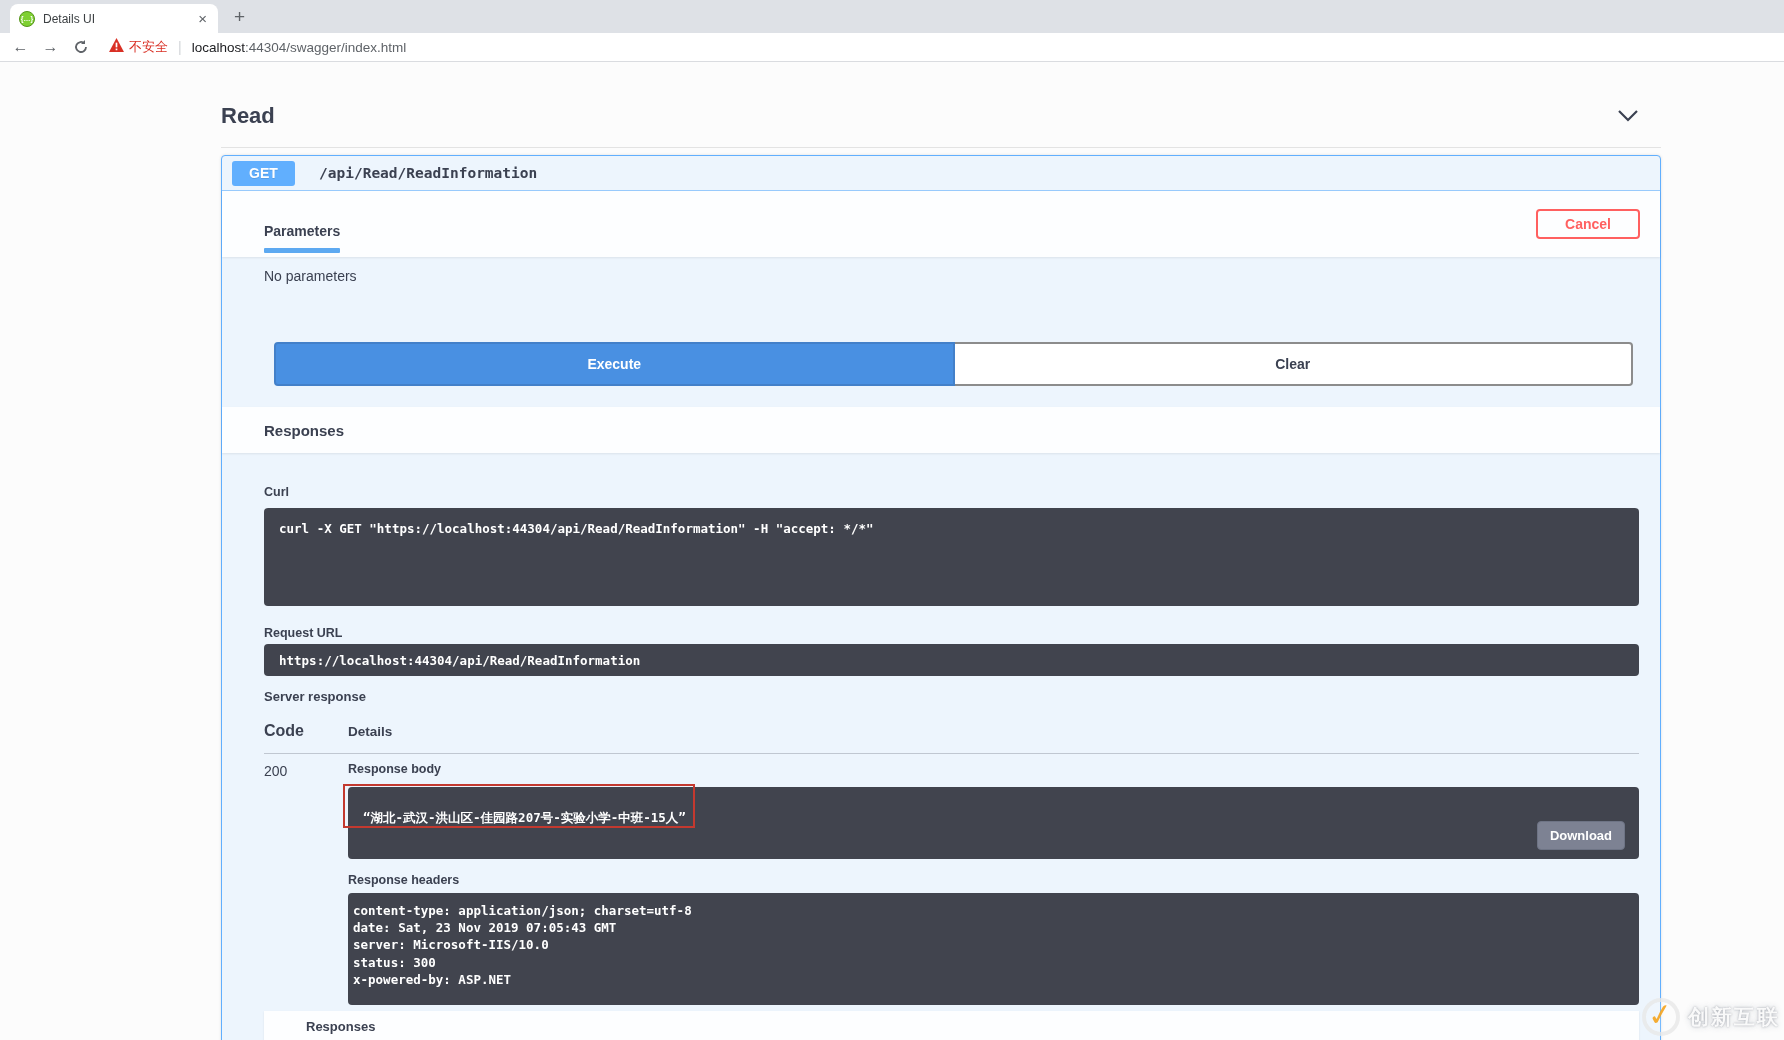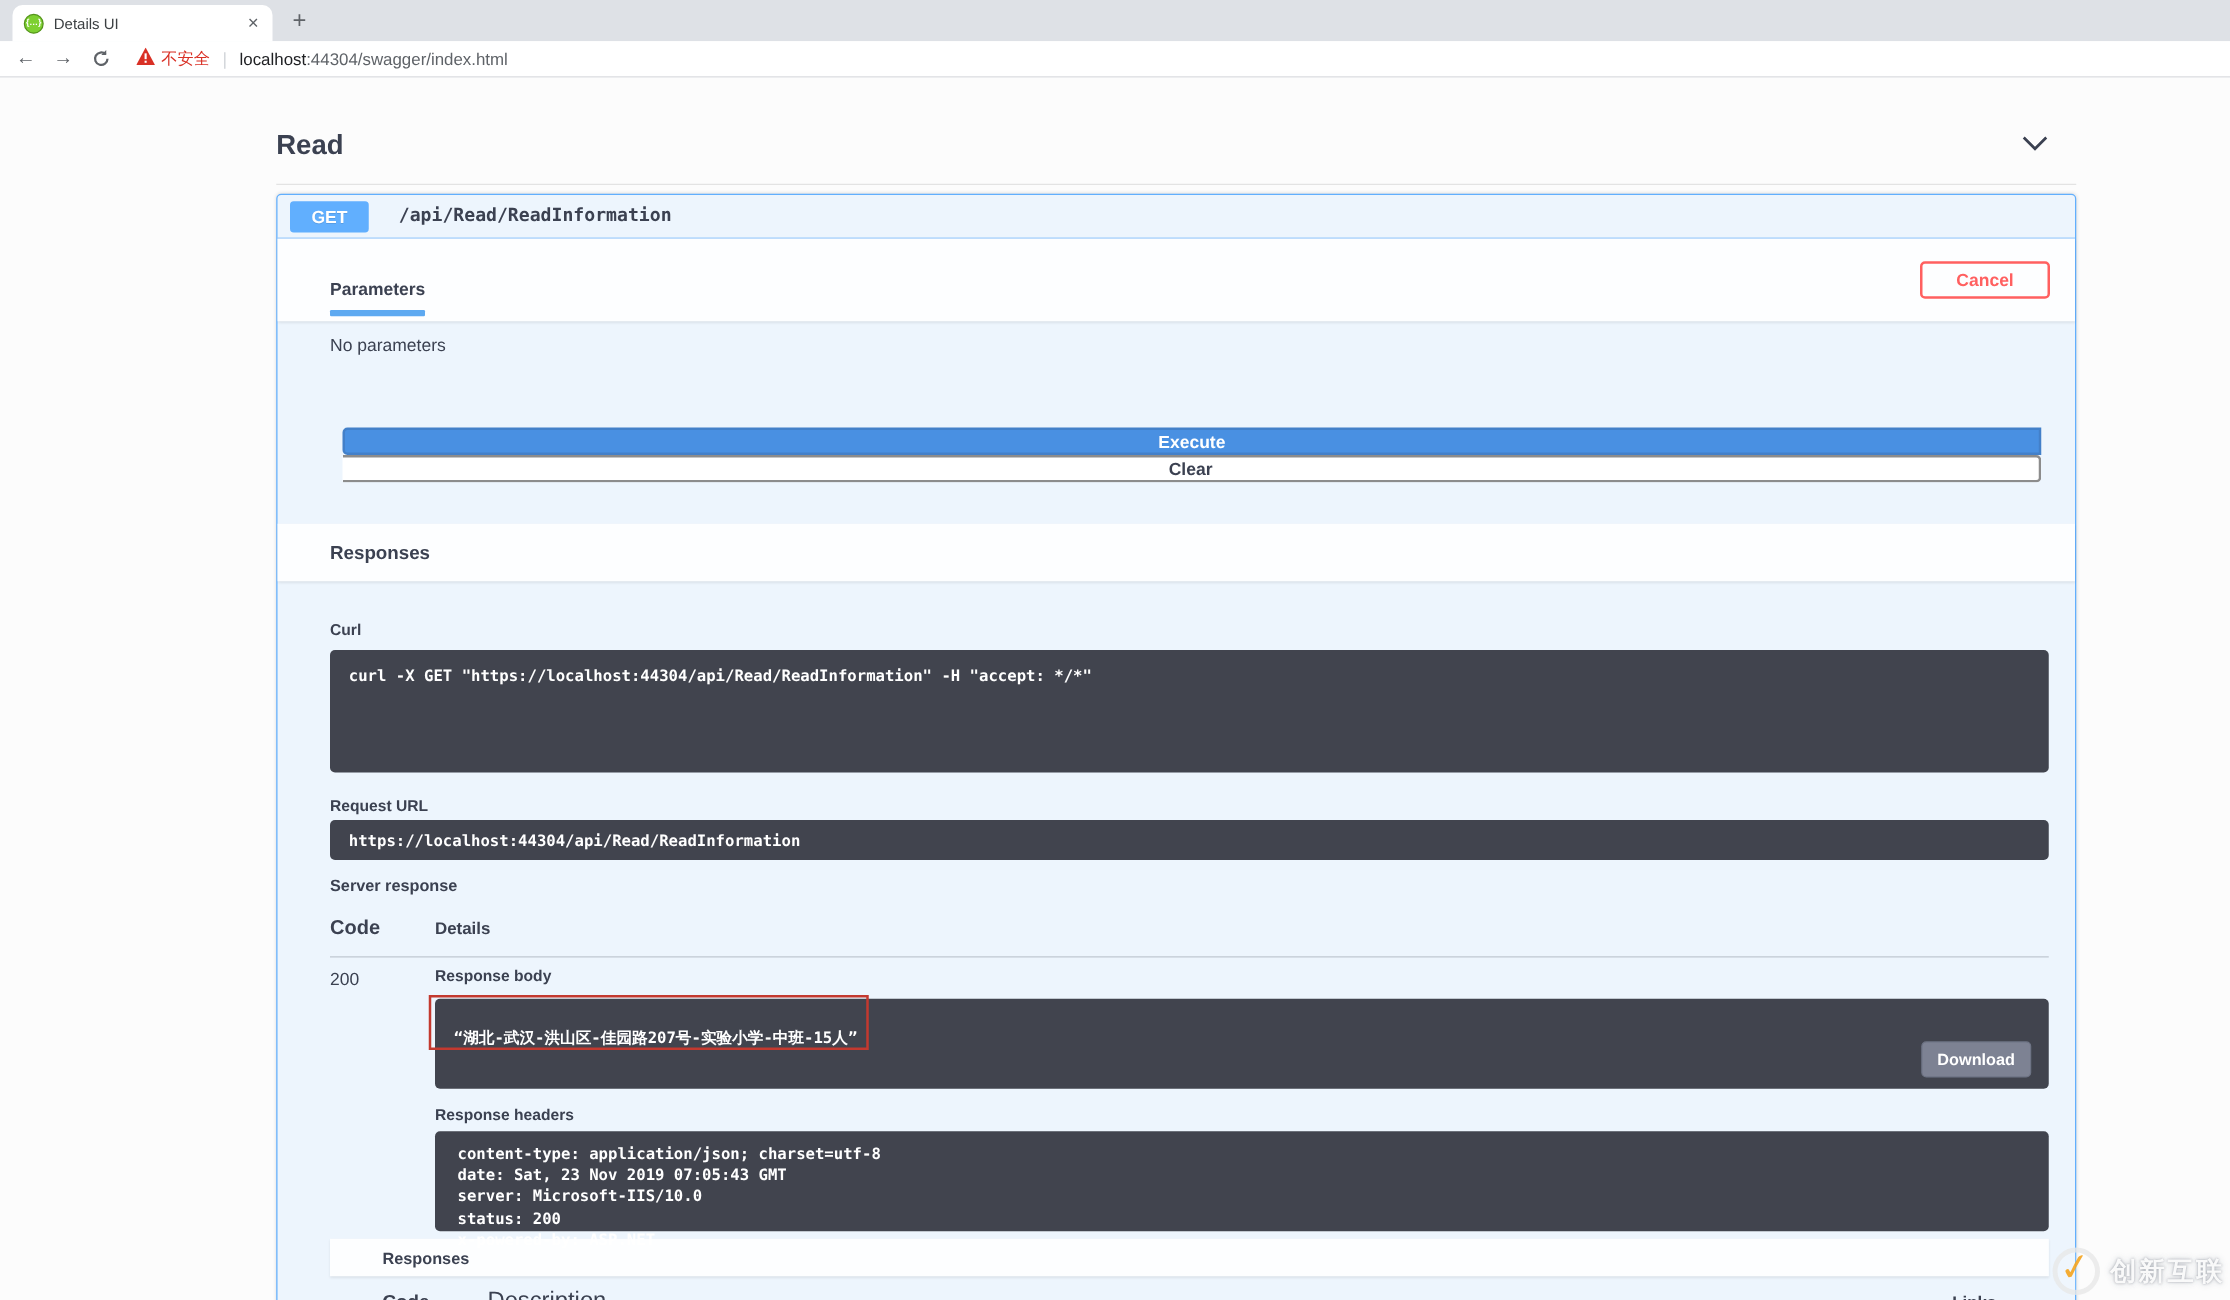--- a/index.html
+++ b/index.html
@@ -85,21 +85,21 @@
   .tab-params .bar { height:5px; background:#5da9f1; margin-top:9px; border-radius:1px; }
   .btn-cancel {
     align-self:center; background:transparent;
     border:2px solid #ff6060; color:#ff6060;
     font-weight:700; font-size:14px; padding:5px 27px; border-radius:4px; cursor:pointer;
     font-family:inherit;
   }
 
   .params-body { padding:11px 20px 21px 42px; }
   .no-params { font-size:14px; color:#3b4151; }
-  .exec-row { display:flex; margin:58px 7px 12px 10px; height:44px;flex-direction:column; }
+  .exec-row { display:flex; margin:58px 7px 0 10px; height:44px; }
   .btn-exec {
     flex:1; background:#4990e2; border:2px solid #4380c9;
     border-radius:4px 0 0 4px; color:#fff; font-weight:700; font-size:14px; cursor:pointer;
     font-family:inherit;
   }
   .btn-clear {
     flex:1; background:#fff; border:2px solid #8c8c8c; border-left:none;
     border-radius:0 4px 4px 0; color:#3b4151; font-weight:700; font-size:14px; cursor:pointer;
     font-family:inherit;
   }
@@ -129,21 +129,21 @@
 
   .respbody-block { margin-top:11px; height:72px; position:relative; padding:23px 15px; }
   .red-annot { position:absolute; left:-5px; top:-3px; width:352px; height:44px; border:2px solid #c3392f; pointer-events:none; }
   .btn-download {
     position:absolute; right:14px; bottom:9px;
     background:#7d8293; border:1px solid #6e7485; border-radius:4px;
     color:#fff; font-weight:700; font-size:13px; padding:6px 12px; cursor:pointer;
     font-family:"Liberation Sans","DejaVu Sans",sans-serif;
   }
   .resphdr-lbl { margin-top:14px; }
-  .resphdr-block { margin-top:6px; padding:12px 18px; height:80px; line-height:12.7px; }
+  .resphdr-block { margin-top:6px; padding:12px 5px; height:112px; line-height:12.7px; }
   .resphdr-block div { line-height:12.7px; margin-bottom:0; padding:0 0 4.5px; }
 
   .sec-hd.responses2 { margin-top:6px; height:30px; align-items:center; }
   .sec-title-sm { font-size:13px; font-weight:700; color:#3b4151; }
   .doc-hd { display:flex; padding:9px 42px 0; align-items:baseline; }
   .doc-code { width:84px; flex:0 0 auto; font-size:15px; font-weight:700; }
   .doc-desc { flex:1; font-size:19px; font-weight:400; }
   .doc-links { font-size:13.5px; font-weight:700; }
 
   
@@ -263,21 +263,21 @@
           <div class="codeblock respbody-block">
             <span>“湖北-武汉-洪山区-佳园路207号-实验小学-中班-15人”</span>
             <div class="red-annot"></div>
             <button class="btn-download">Download</button>
           </div>
           <div class="lbl resphdr-lbl">Response headers</div>
           <div class="codeblock resphdr-block">
               <div>content-type: application/json; charset=utf-8</div>
               <div>date: Sat, 23 Nov 2019 07:05:43 GMT</div>
               <div>server: Microsoft-IIS/10.0</div>
-              <div>status: 200</div>
+              <div>status: 300</div>
               <div>x-powered-by: ASP.NET</div>
             </div>
         </div>
       </div>
 
       <div class="sec-hd responses2">
         <div class="sec-title-sm">Responses</div>
       </div>
       <div class="doc-hd">
         <div class="doc-code">Code</div>

